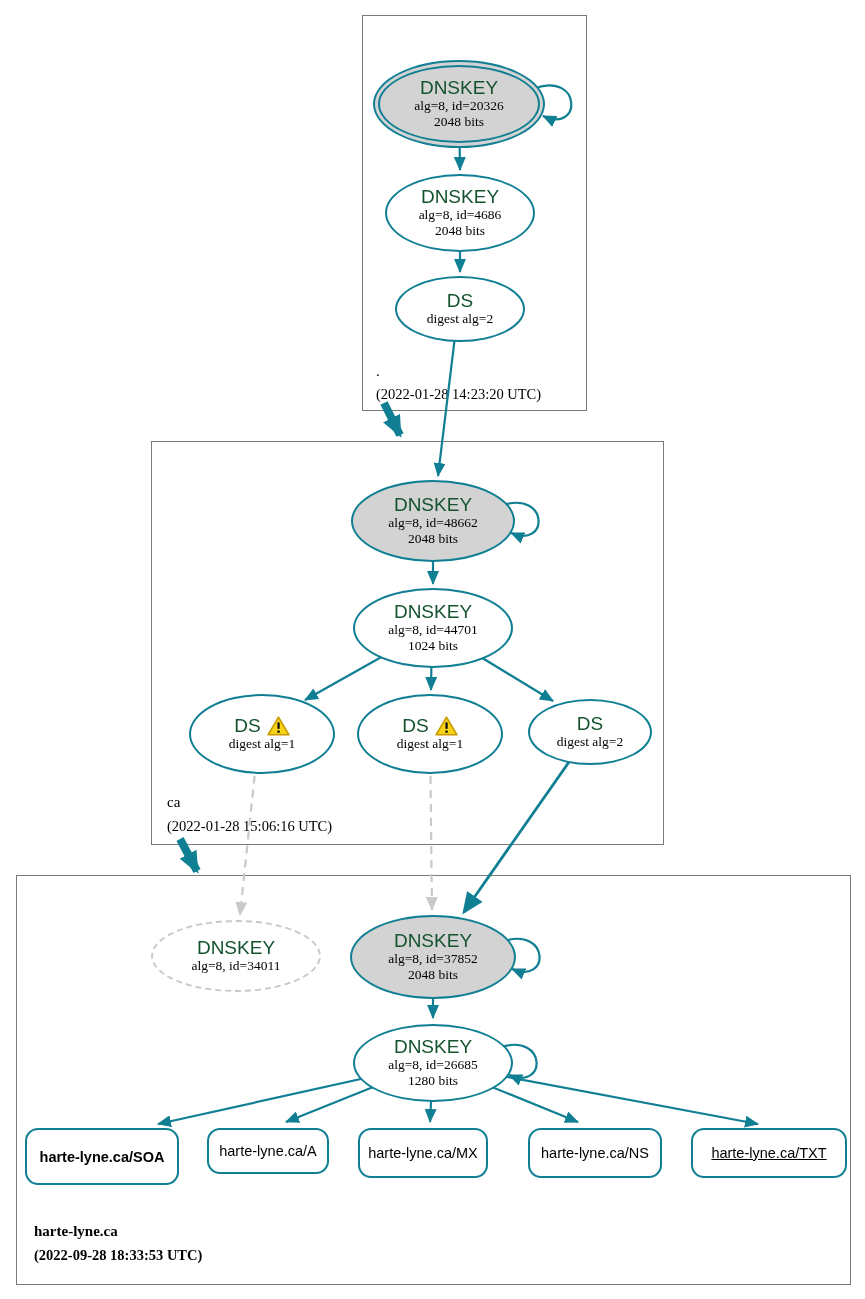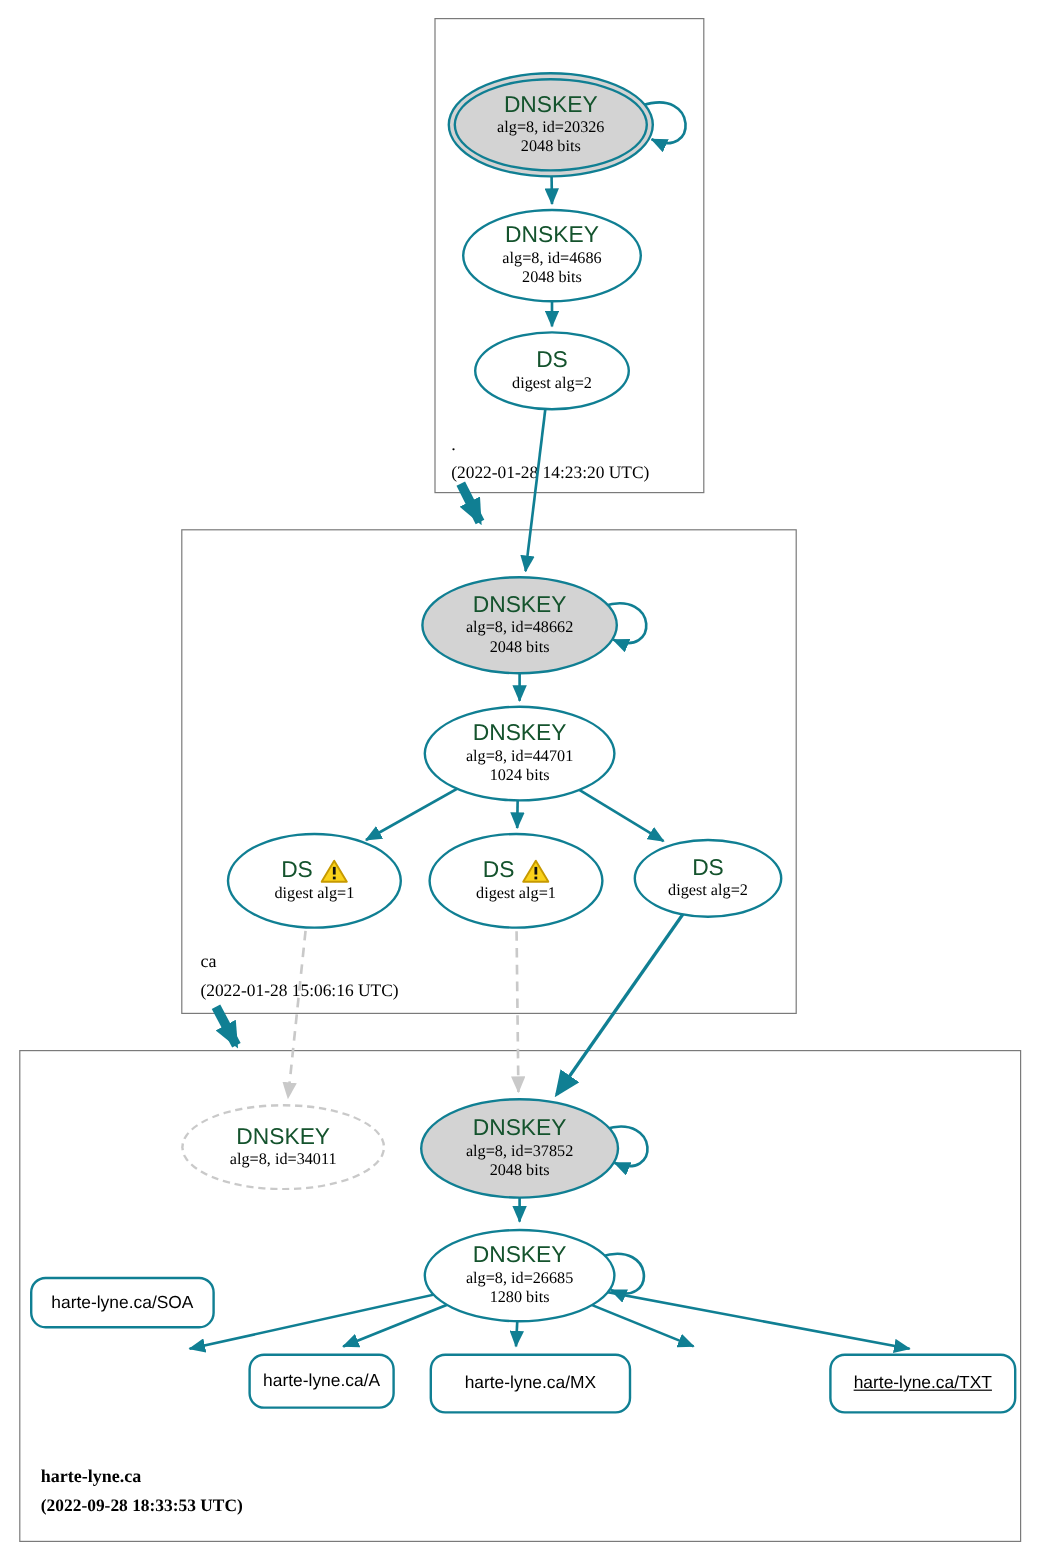--- a/index.html
+++ b/index.html
@@ -175,26 +175,29 @@
     <div class="ntitle">DNSKEY</div>
     <div class="ndetail">alg=8, id=37852</div>
     <div class="ndetail">2048 bits</div>
   </div>
   <div class="node" style="left:353px;top:1024px;width:160px;height:78px;">
     <div class="ntitle">DNSKEY</div>
     <div class="ndetail">alg=8, id=26685</div>
     <div class="ndetail">1280 bits</div>
   </div>
 
-  <div class="rrset" style="left:25px;top:1064px;width:154px;height:43px;">
+  <div class="rrset" style="left:25px;top:1128px;width:154px;height:57px;font-weight:bold;">
     <span>harte-lyne.ca/SOA</span>
   </div>
   <div class="rrset" style="left:207px;top:1128px;width:122px;height:46px;">
     <span>harte-lyne.ca/A</span>
   </div>
-  <div class="rrset" style="left:358px;top:1128px;width:168px;height:50px;">
+  <div class="rrset" style="left:358px;top:1128px;width:130px;height:50px;">
     <span>harte-lyne.ca/MX</span>
+  </div>
+  <div class="rrset" style="left:528px;top:1128px;width:134px;height:50px;">
+    <span>harte-lyne.ca/NS</span>
   </div>
   <div class="rrset" style="left:691px;top:1128px;width:156px;height:50px;text-decoration:underline;">
     <span>harte-lyne.ca/TXT</span>
   </div>
 
 </div>
 
 </body></html>

